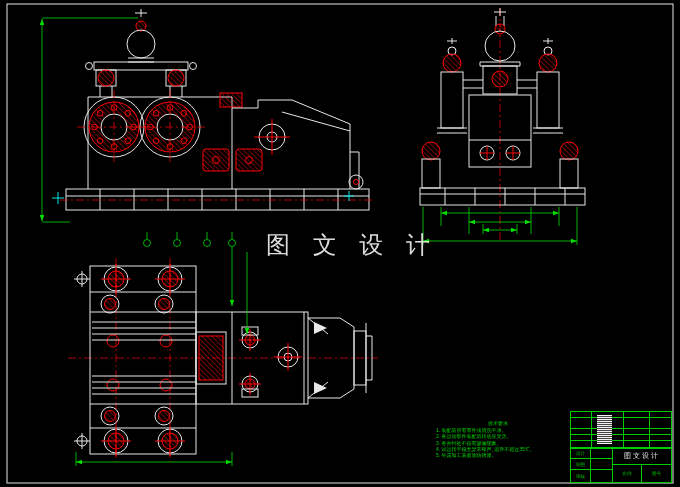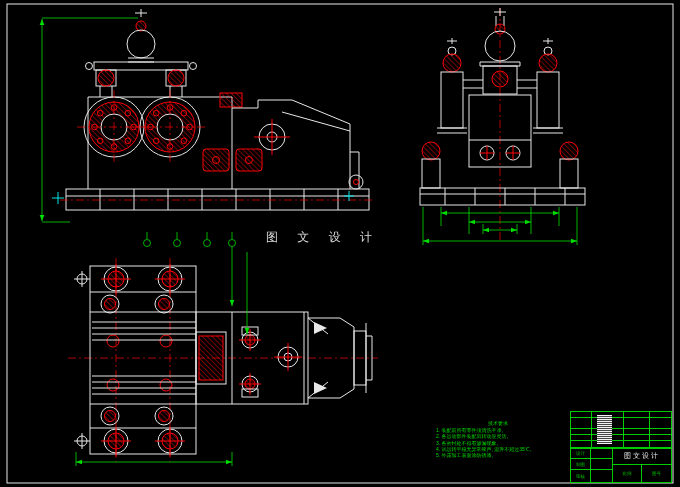--- a/index.html
+++ b/index.html
@@ -6,21 +6,21 @@
   body{width:680px;height:487px;position:relative;overflow:hidden;
        font-family:"Liberation Sans",sans-serif;}
   .sheet{position:absolute;inset:0;}
   svg{position:absolute;left:0;top:0;}
   .w{stroke:#e8e8e8;fill:none;stroke-width:1;}
   .r{stroke:#fb0006;fill:none;stroke-width:1;}
   .rcl{stroke:#fb0006;fill:none;stroke-width:.7;stroke-dasharray:8 3 2 3;}
   .g{stroke:#00dd00;fill:none;stroke-width:.8;}
   .c{stroke:#00e5e5;fill:none;stroke-width:1;}
   .hatchf{fill:url(#hr);stroke:#fb0006;stroke-width:1;}
-  .watermark{position:absolute;left:266px;top:229px;color:#dcdcdc;font-size:12px;
+  .watermark{position:absolute;left:266px;top:229px;color:#dcdcdc;font-size:24px;
              letter-spacing:8px;white-space:nowrap;}
   .notes{position:absolute;left:436px;top:420px;width:124px;color:#00dd00;
          font-size:5px;line-height:6.2px;}
   .notes-title{text-align:center;margin-bottom:1px;}
   .tb{position:absolute;left:570px;top:411px;width:102px;height:71px;color:#00cc00;}
   .plist{position:absolute;left:0;top:0;width:100px;height:36px;
          border:1px solid #00cc00;
          background-image:repeating-linear-gradient(180deg,transparent 0 5px,#00cc00 5px 5.7px);}
   .vl{position:absolute;top:0;bottom:0;width:1px;background:#00cc00;}
   .stamp{position:absolute;left:26px;top:3px;width:15px;height:29px;

